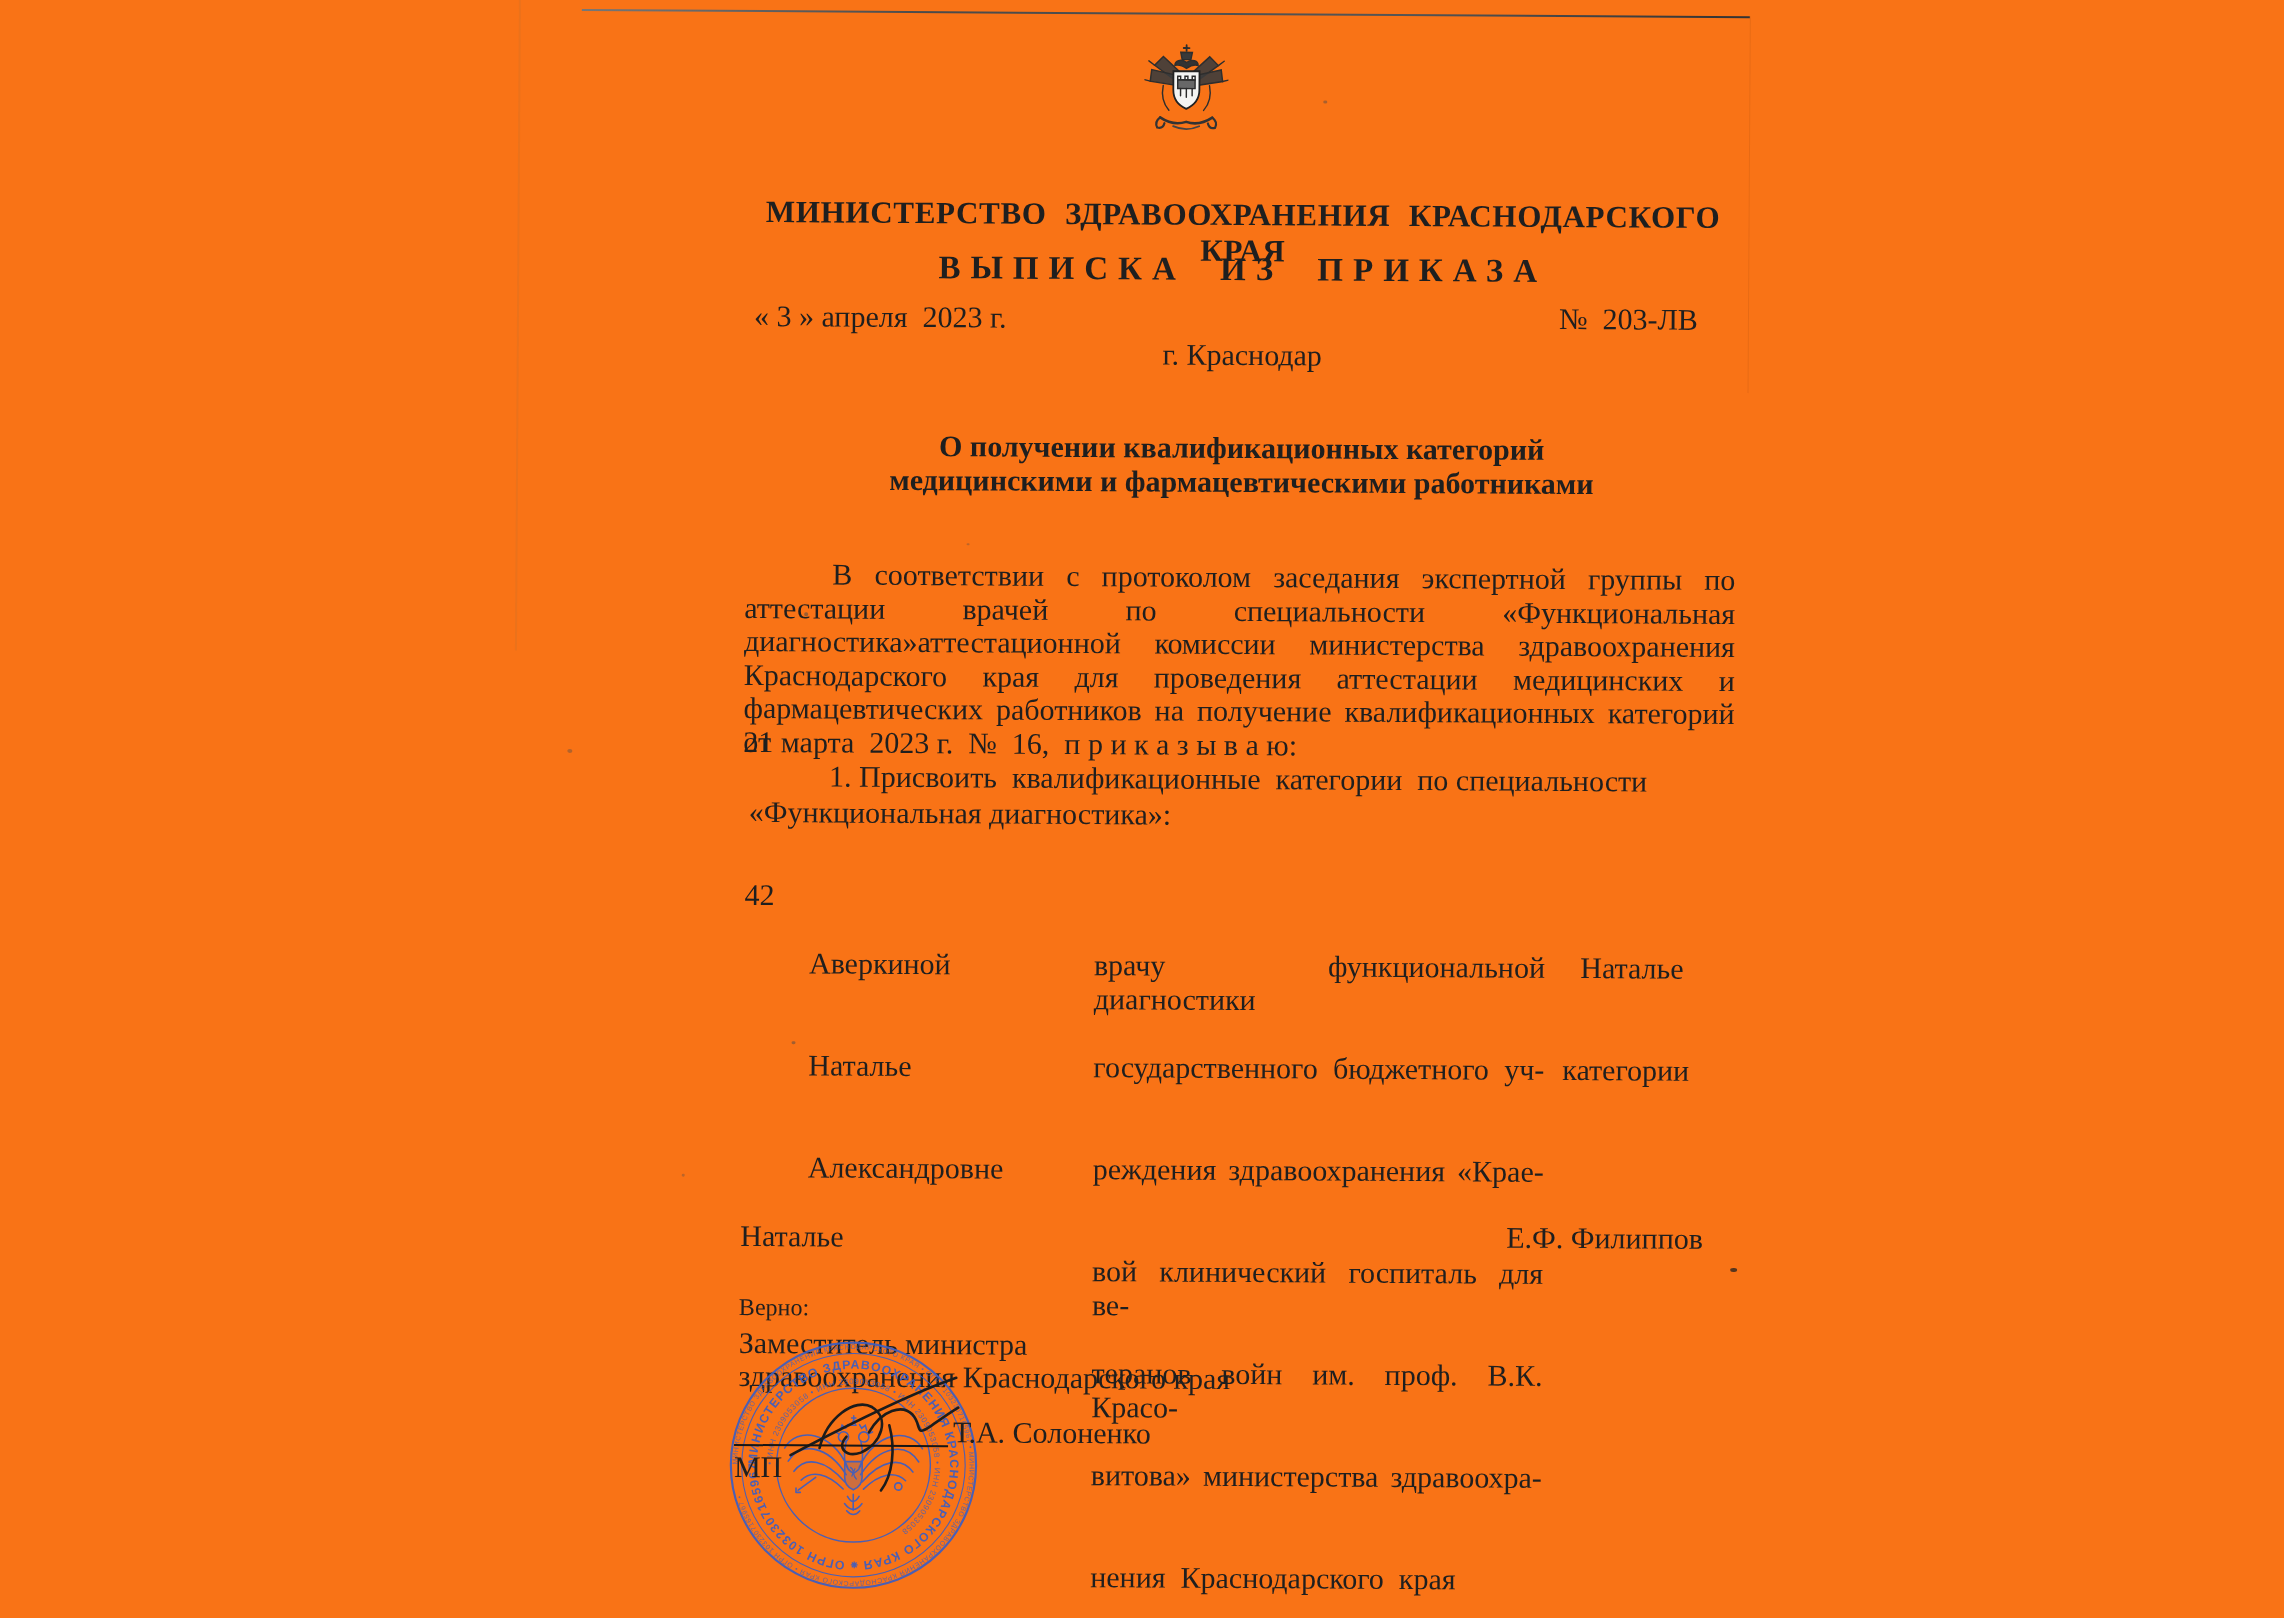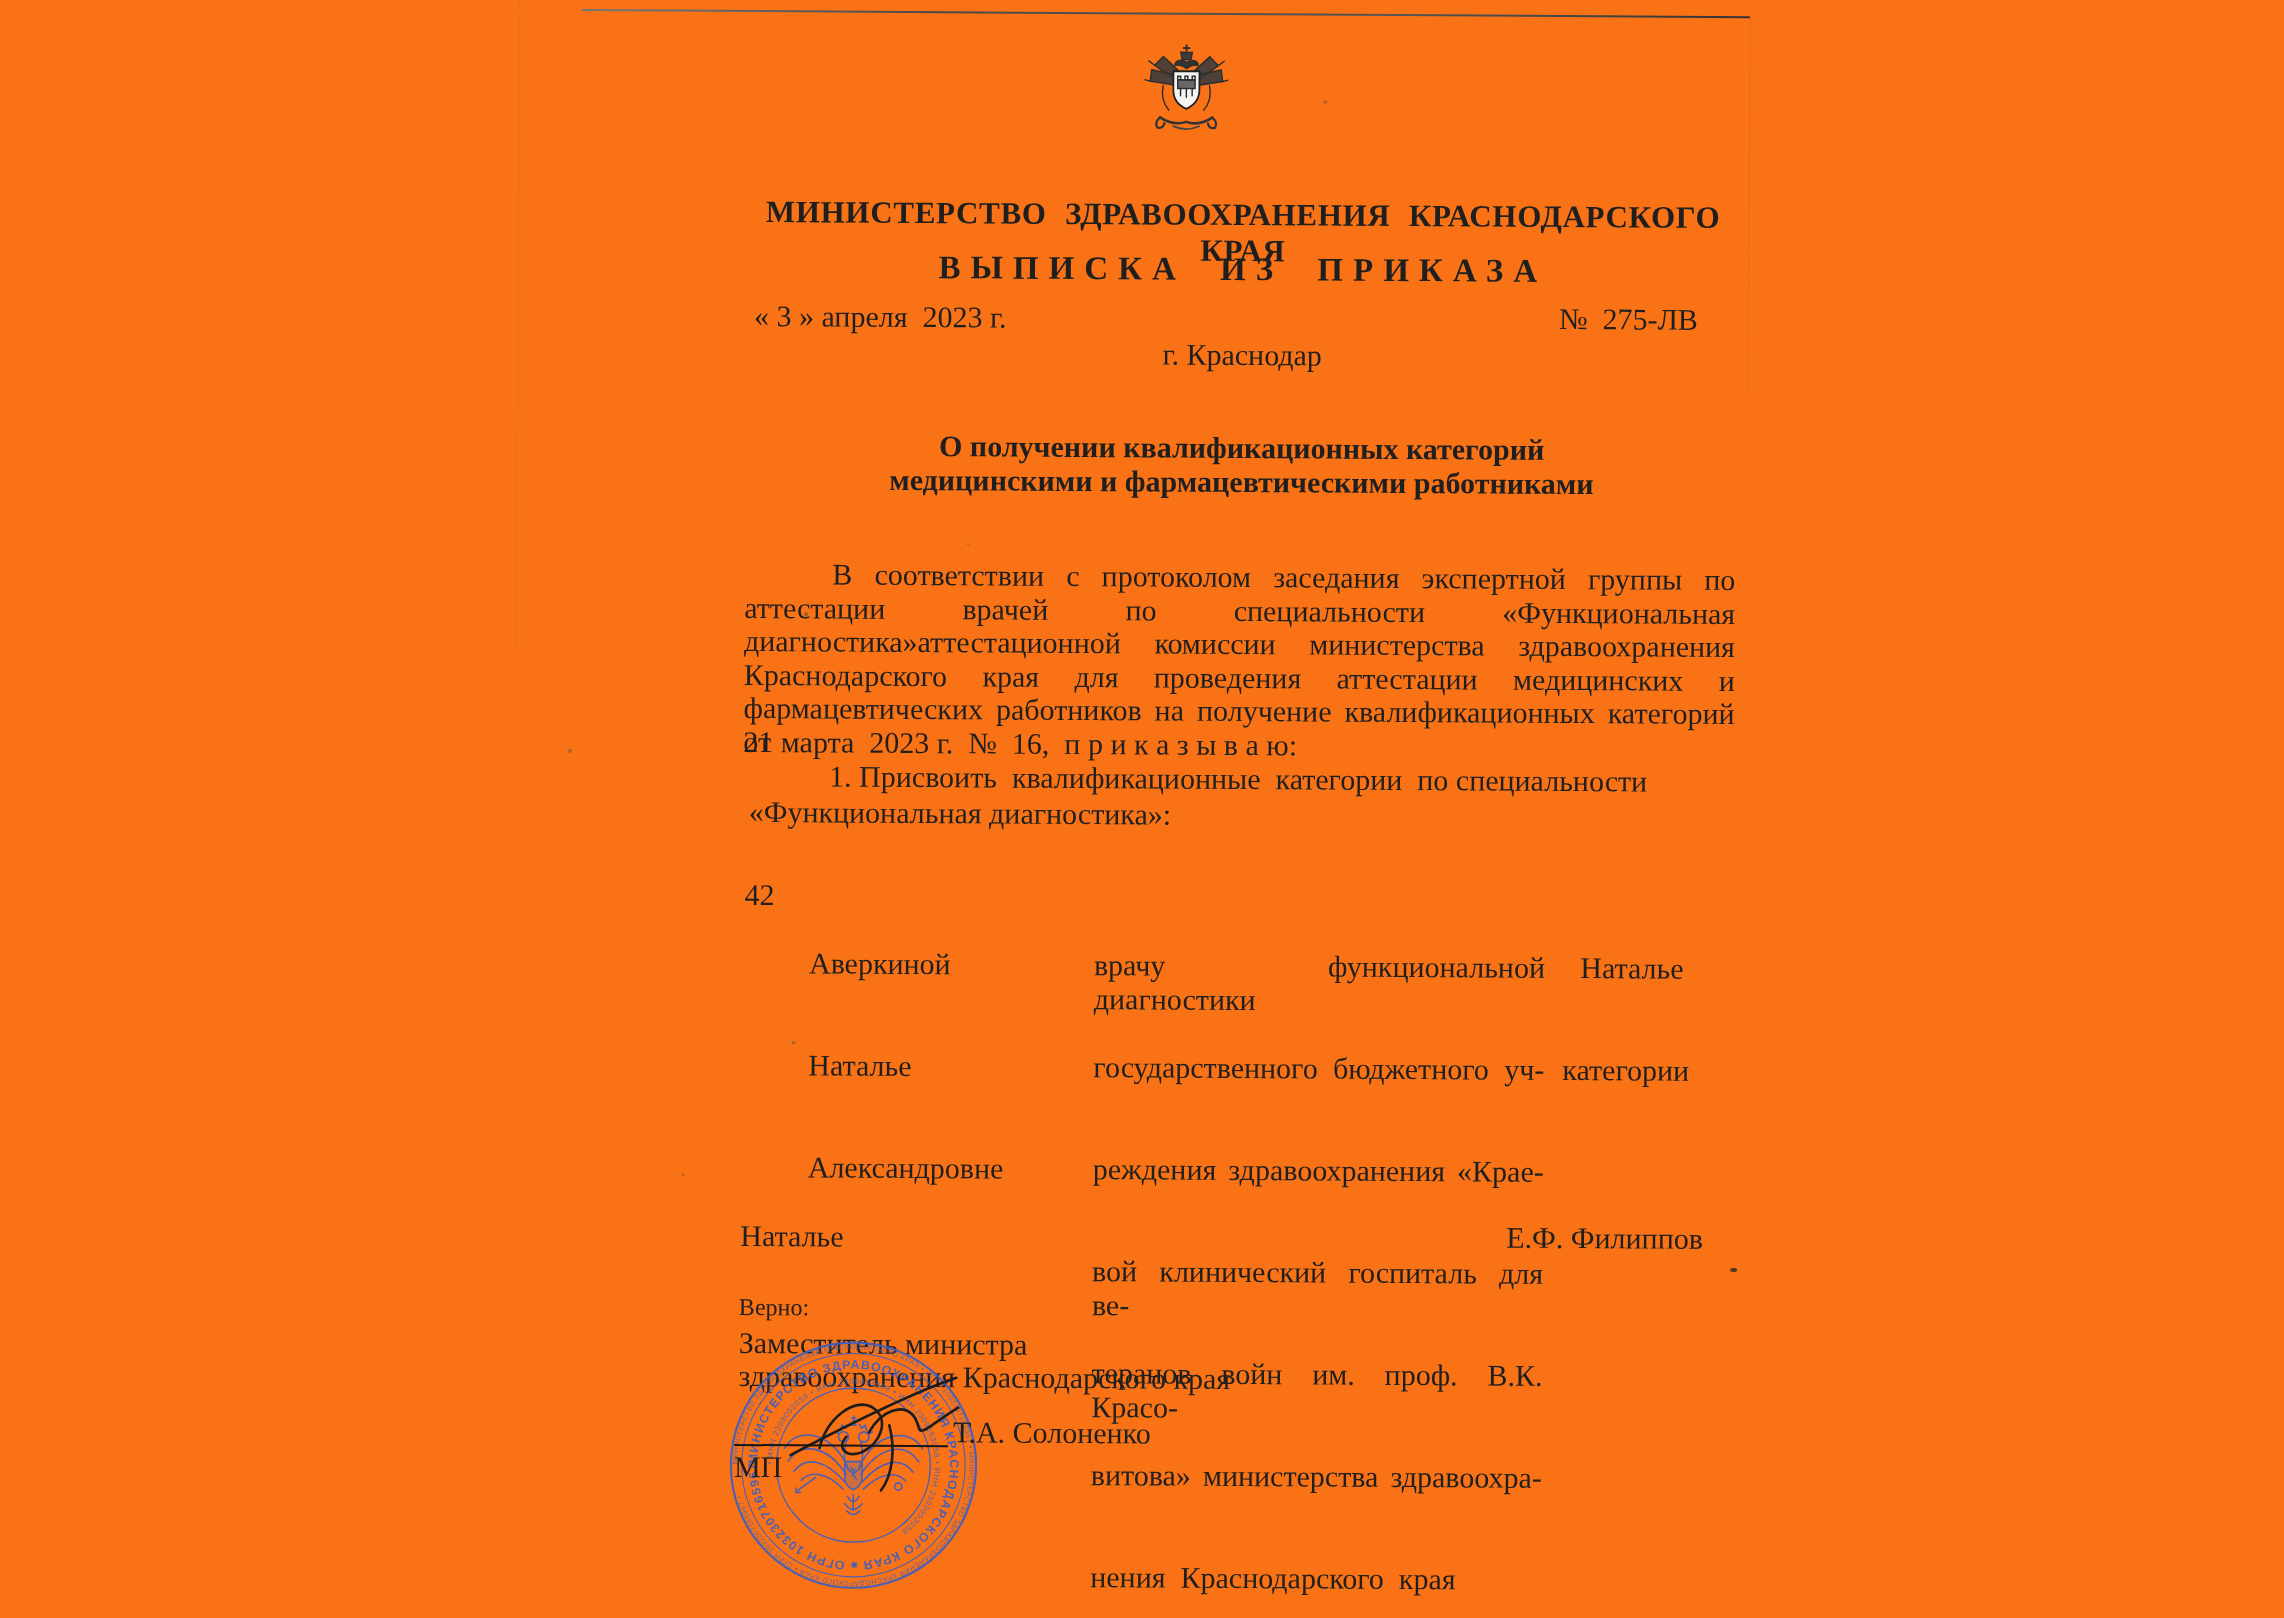--- a/index.html
+++ b/index.html
@@ -87,21 +87,21 @@
           <path d="M22 102 q-8 6 -4 14 q8 2 10 -6 M94 102 q8 6 4 14 q-8 2 -10 -6" stroke-width="3" stroke="#333"></path>
           <path d="M40 114 q18 8 36 0" stroke-width="2.5" stroke="#444"></path>
         </g>
       </svg>
     </div>
 
     <div class="abs hdr1">МИНИСТЕРСТВО ЗДРАВООХРАНЕНИЯ КРАСНОДАРСКОГО КРАЯ</div>
     <div class="abs hdr2">ВЫПИСКА ИЗ ПРИКАЗА</div>
 
     <div class="abs dateline">« 3 » апреля  2023 г.</div>
-    <div class="abs docnum">№  275-ЛВ</div>
+    <div class="abs docnum">№  203-ЛВ</div>
     <div class="abs city">г. Краснодар</div>
 
     <div class="abs subj" style="top:428px">О получении квалификационных категорий</div>
     <div class="abs subj" style="top:462px">медицинскими и фармацевтическими работниками</div>
 
     <div class="abs bodyline just ind1" style="top:557px">В соответствии с протоколом заседания экспертной группы по</div>
     <div class="abs bodyline just" style="top:591px">аттестации врачей по специальности «Функциональная</div>
     <div class="abs bodyline just" style="top:624px">диагностика»аттестационной комиссии министерства здравоохранения</div>
     <div class="abs bodyline just" style="top:658px">Краснодарского края для проведения аттестации медицинских и</div>
     <div class="abs bodyline just" style="top:691px">фармацевтических работников на получение квалификационных категорий от</div>

